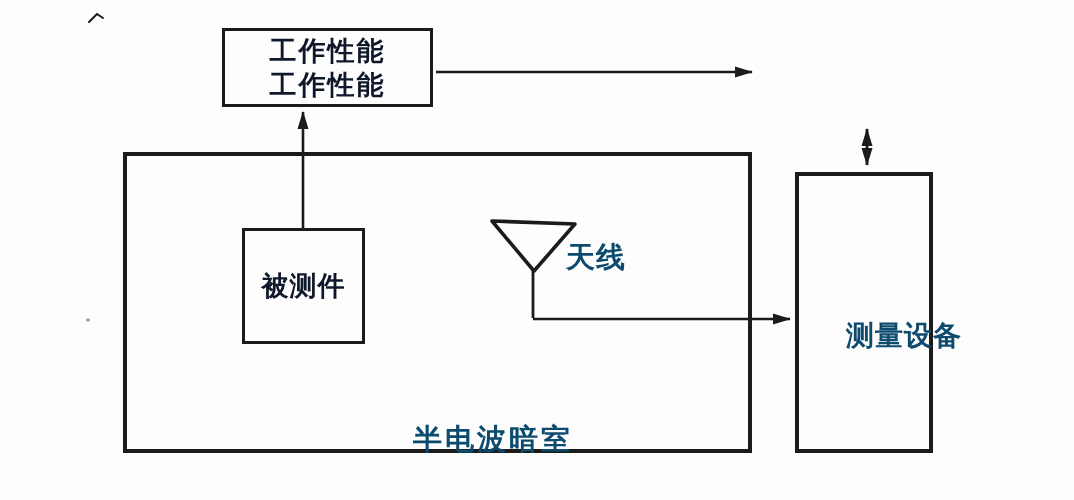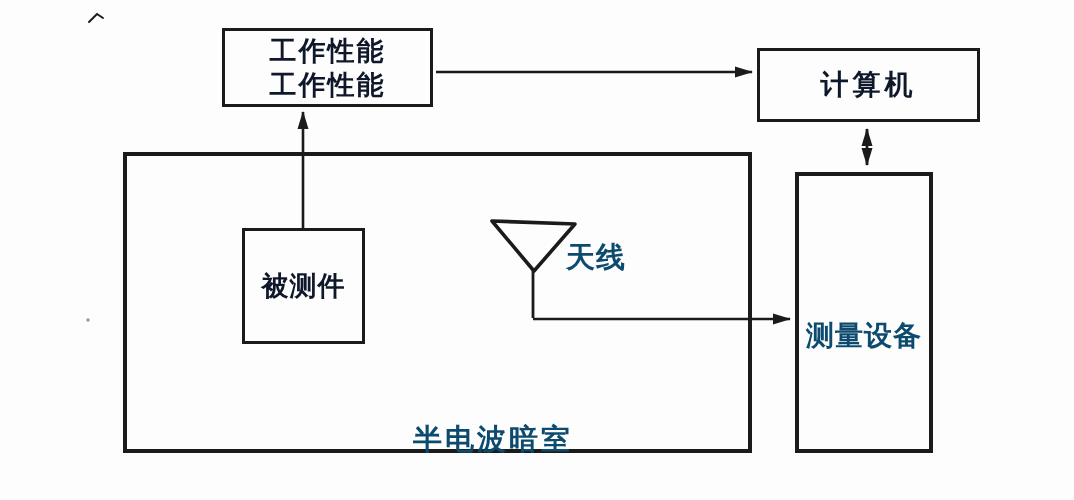--- a/index.html
+++ b/index.html
@@ -34,21 +34,21 @@
   .box-dut      { left: 242px; top: 228px; width: 123px; height: 116px; font-family: Liberation Mono, monospace; }
   .box-measure  { left: 795px; top: 172px; width: 138px; height: 281px; border-width: 4px; }
 
   .monitor-line { font-size: 27px; line-height: 34px; letter-spacing: 2px; }
   .computer-lbl { font-size: 28px; letter-spacing: 4px; }
   .dut-lbl      { font-size: 27px; letter-spacing: 1px; }
 
   .float-lbl { position: absolute; color: #0c4a6e; font-weight: bold; white-space: nowrap; }
   .chamber-lbl { left: 413px; top: 400px; font-size: 29px; letter-spacing: 3px; margin-top: 20px; }
   .antenna-lbl { left: 566px; top: 238px; font-size: 29px; letter-spacing: 1px; }
-  .measure-lbl { left: 795px; top: 317px; width: 138px; font-size: 28px; letter-spacing: 1px; text-align: center; }
+  .measure-lbl { left: 795px; top: 317px; width: 138px; font-size: 28px; letter-spacing: 1px; text-align: center; padding-left: 40px; }
 
   svg.overlay {
     position: absolute;
     left: 0; top: 0;
     width: 1074px; height: 500px;
     pointer-events: none;
   }
   svg.overlay line, svg.overlay path.stroke-only, svg.overlay polygon {
     stroke: #1b1b1b;
   }
@@ -56,23 +56,20 @@
 </head>
 <body>
 
 <div class="stage">
 
   <div class="box box-monitor">
     <div class="lbl monitor-line">工作性能</div>
     <div class="lbl monitor-line">工作性能</div>
   </div>
 
-  <div class="box box-computer">
-    <div class="lbl computer-lbl">计算机</div>
-  </div>
 
   <div class="box box-chamber"></div>
   <div class="float-lbl chamber-lbl">半电波暗室</div>
 
   <div class="box box-dut">
     <div class="lbl dut-lbl">被测件</div>
   </div>
 
   <div class="box box-measure"></div>
   <div class="float-lbl measure-lbl">测量设备</div>

